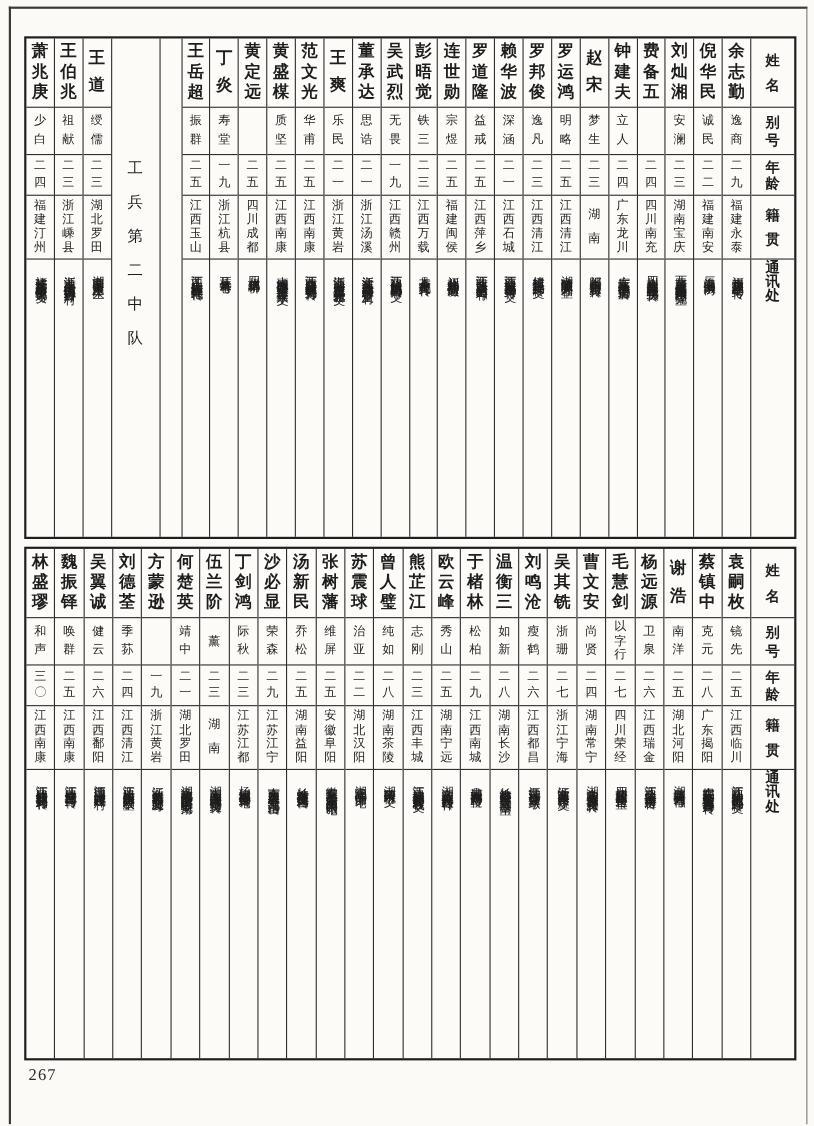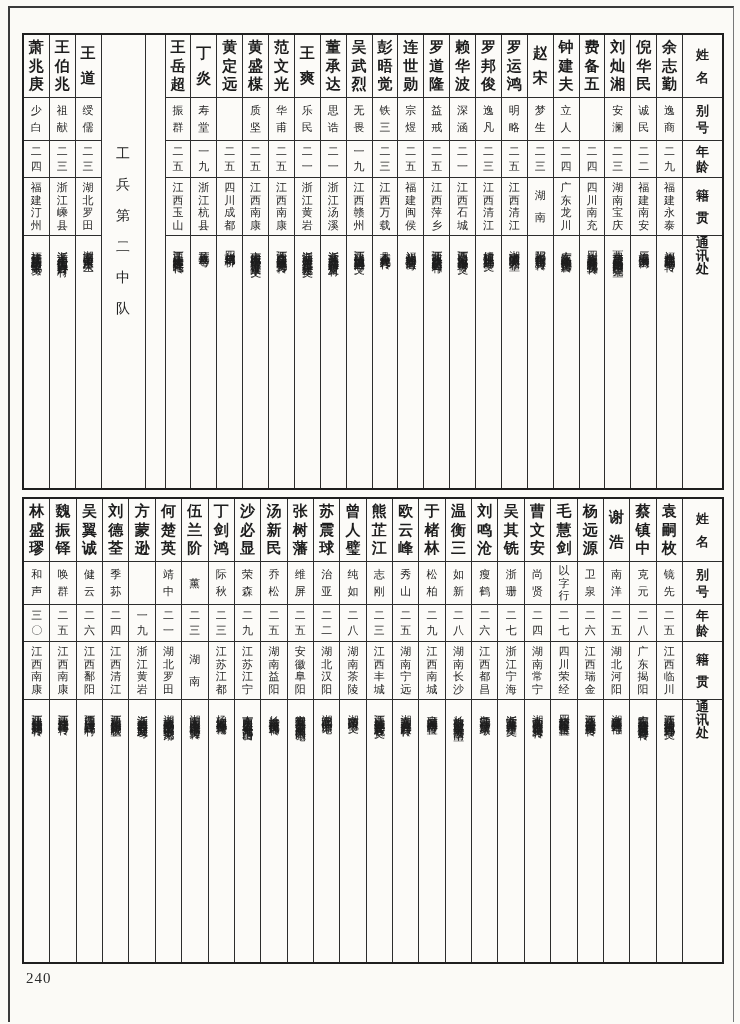--- a/index.html
+++ b/index.html
@@ -1257,13 +1257,13 @@
         <span>西</span>
         <span>南</span>
         <span>康</span>
       </div>
       <div class="c r-addr">
         <div class="addr-text">江西赣州塘江圩刘源和号转</div>
       </div>
     </div>
   </div>
 
-<div class="page-number">240</div>
+<div class="page-number">267</div>
 
 </body></html>

